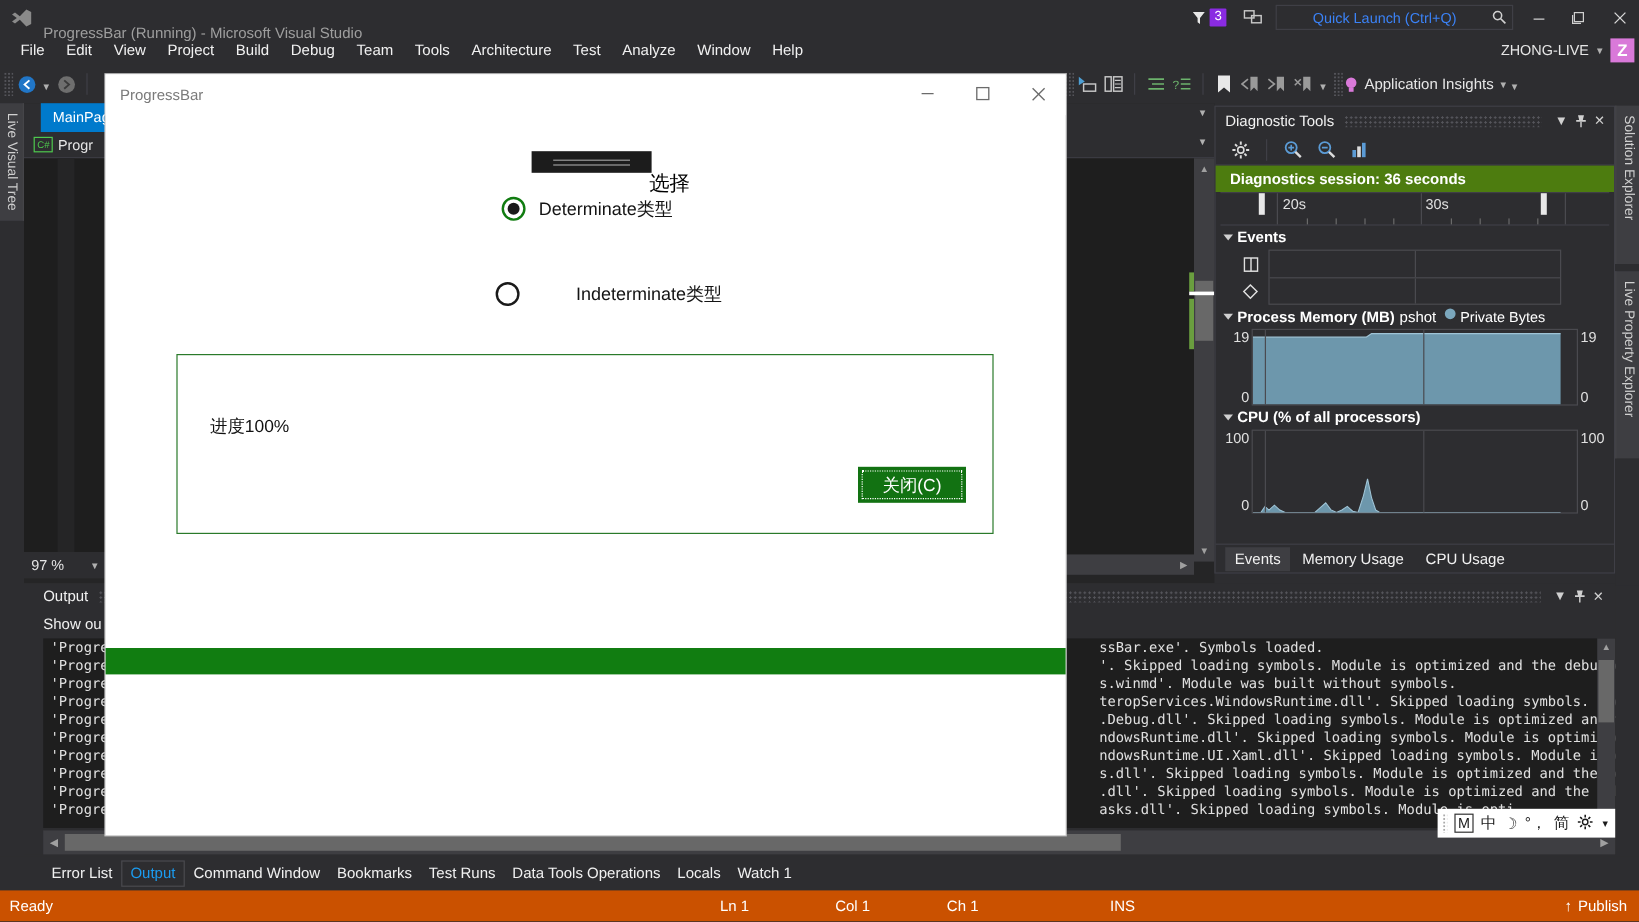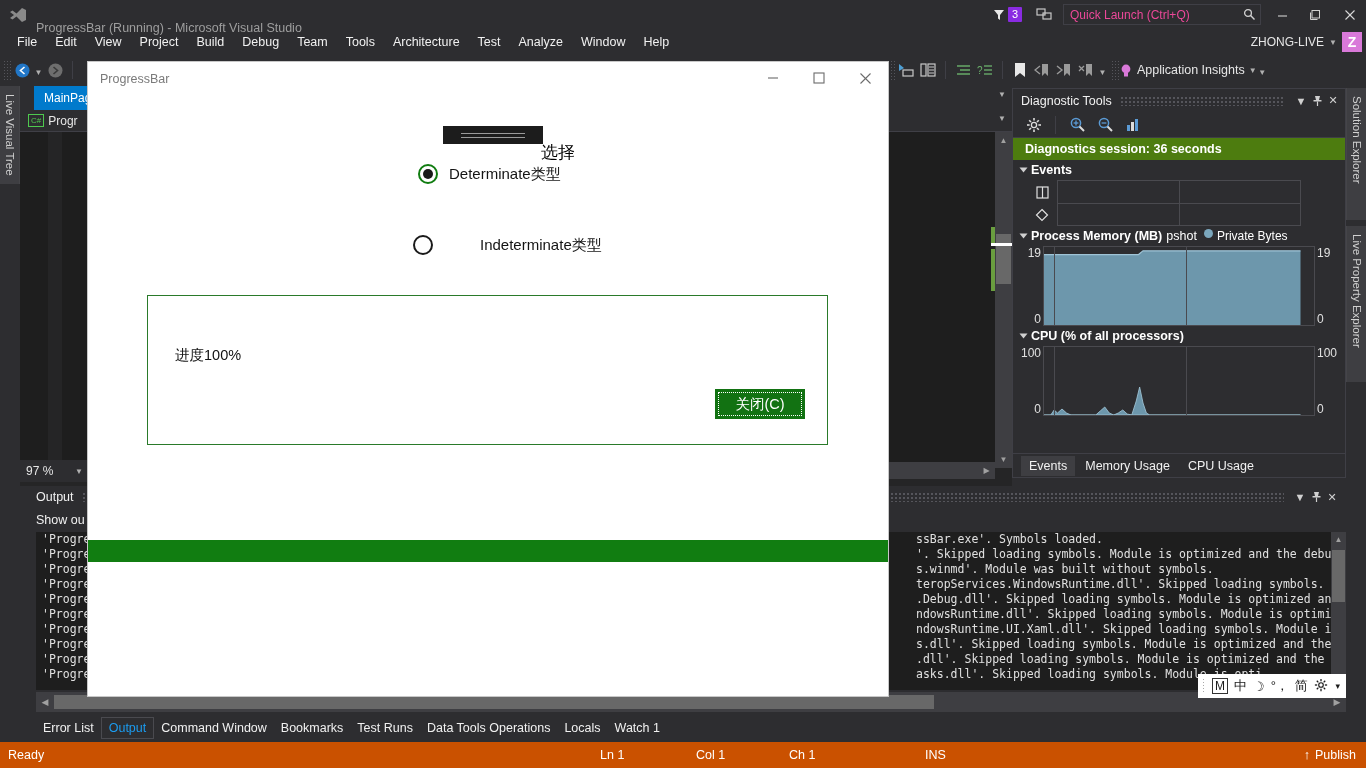--- a/index.html
+++ b/index.html
@@ -35,21 +35,21 @@
     background: #8a2be2; color: #fff; font-size: 11px;
     padding: 0 4px; height: 15px; line-height: 15px; border-radius: 1px;
     display: inline-block; min-width: 13px; text-align: center;
   }
   .feedback-icon { position: absolute; left: 1036px; top: 7px; }
   .quicklaunch {
     position: absolute; left: 1063px; top: 4px; width: 198px; height: 21px;
     border: 1px solid #3f3f46; background: #2d2d30;
     display: flex; align-items: center; padding: 0 4px 0 6px;
   }
-  .quicklaunch span { color: #ec4899; font-size: 12px; flex: 1; }
+  .quicklaunch span { color: #3b82f6; font-size: 12px; flex: 1; margin-left: 24px; }
   .win-btn {
     position: absolute; top: 4px; width: 26px; height: 22px;
     display: flex; align-items: center; justify-content: center;
     color: #d0d0d0;
   }
   .win-min { left: 1269px; }
   .win-max { left: 1302px; }
   .win-close { left: 1337px; }
   .user-area {
     position: absolute; right: 4px; top: 32px;
@@ -659,20 +659,37 @@
         <svg width="16" height="16" viewBox="0 0 16 16">
           <rect x="2" y="8" width="3" height="6" fill="#5b9bd5"></rect>
           <rect x="6" y="5" width="3" height="9" fill="#dcdcdc"></rect>
           <rect x="10" y="2" width="3" height="12" fill="#5b9bd5"></rect>
         </svg>
       </span>
     </div>
 
     <div class="diag-session">Diagnostics session: 36 seconds</div>
 
+    <div class="timeline">
+      <div class="tl-seg" style="left:0;width:48px"></div>
+      <div class="tl-seg" style="left:48px;width:120px"></div>
+      <div class="tl-seg" style="left:168px;width:120px"></div>
+      <div class="tl-marker" style="left:32px"></div>
+      <div class="tl-marker" style="left:267px"></div>
+      <div class="tl-label" style="left:52px">20s</div>
+      <div class="tl-label" style="left:171px">30s</div>
+      <div class="tl-tick" style="left:72px"></div>
+        <div class="tl-tick" style="left:96px"></div>
+      <div class="tl-tick" style="left:120px"></div>
+        <div class="tl-tick" style="left:144px"></div>
+      <div class="tl-tick" style="left:192px"></div>
+        <div class="tl-tick" style="left:216px"></div>
+      <div class="tl-tick" style="left:240px"></div>
+        <div class="tl-tick" style="left:264px"></div>
+    </div>
 
     <div class="sec-head">
       <span class="tri"></span>
       <span>Events</span>
     </div>
     <div style="position:relative;margin-left:36px;margin-right:36px">
       <div class="ev-rows">
         <div class="ev-row">
           <span class="ev-icon-col">
             <svg width="13" height="13" viewBox="0 0 13 13">
@@ -695,21 +712,21 @@
 
     <div class="sec-head">
       <span class="tri"></span>
       <span>Process Memory (MB)</span>
       <span style="font-weight:normal;margin-left:-1px">pshot</span>
       <span class="mem-legend">
         <span class="dot-blue"></span>
         <span>Private Bytes</span>
       </span>
     </div>
-    <div class="graph-row" style="height:80px">
+    <div class="graph-row" style="height:64px">
       <div class="gy">
         <span class="top">19</span>
         <span class="bot">0</span>
       </div>
       <div class="gbox">
         <div class="vline" style="left:10px"></div>
         <div class="vline" style="left:142px"></div>
         <svg width="100%" height="100%" viewBox="0 0 240 62" preserveAspectRatio="none">
           <path d="M0 6 L84 6 L88 3 L228 3 L228 62 L0 62 Z" fill="#6d97ac"></path>
           <path d="M0 6 L84 6 L88 3 L228 3" fill="none" stroke="#9fc4d6" stroke-width="1"></path>

